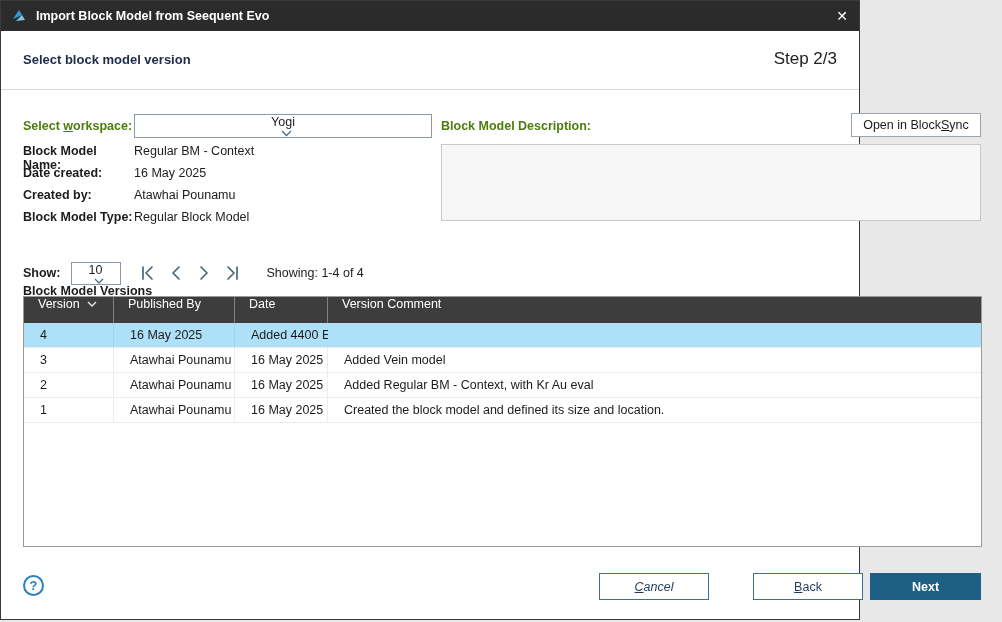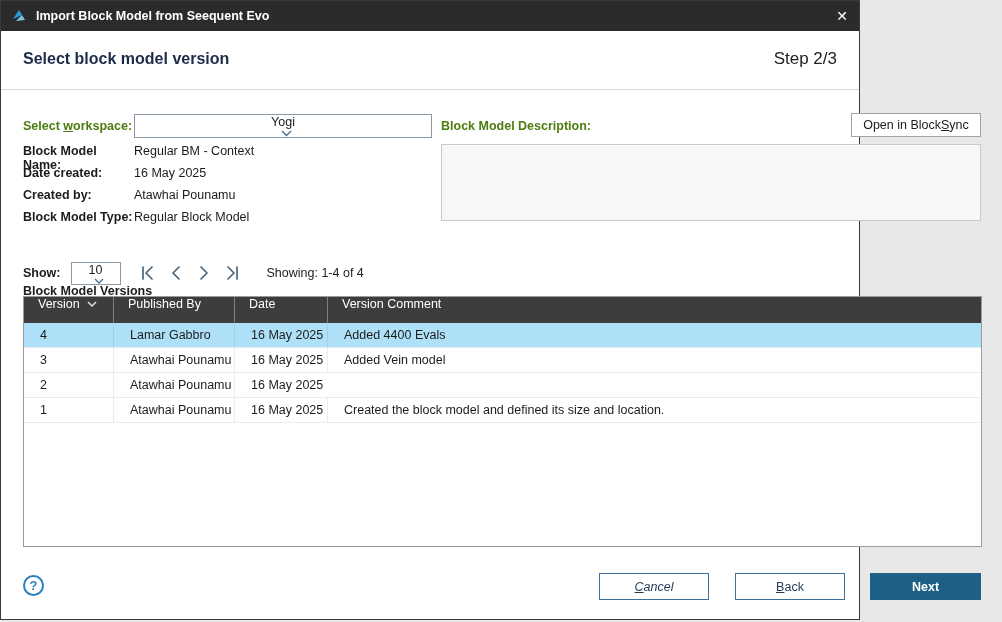--- a/index.html
+++ b/index.html
@@ -28,21 +28,21 @@
     font-size: 14px; line-height: 30px; cursor: pointer; font-family: inherit;
   }
 
   
   .dlg-body { position: relative; flex: 1; background: #ffffff; }
 
   .page-head {
     position: absolute; top: 18px; left: 22px; right: 22px;
     display: flex; justify-content: space-between; align-items: center;
   }
-  .page-title { font-weight: bold; font-size: 16px; color: #1c2b4a; }
+  .page-title { font-weight: bold; font-size: 13px; color: #1c2b4a; }
   .step { font-size: 17px; color: #222222; }
 
   .divider { position: absolute; top: 58px; left: 0; right: 0; border-top: 1px solid #d9d9d9; }
 
   .lbl { font-weight: bold; color: #4d7c0f; }
   .u { text-decoration: underline; }
 
   .ws-label { position: absolute; top: 88px; left: 22px; }
 
   .combo {
@@ -125,21 +125,21 @@
 
   
   .help-btn {
     position: absolute; top: 544px; left: 22px; width: 21px; height: 21px;
     border-radius: 50%; border: 2px solid var(--help-color, #2a7fbf);
     color: var(--help-color, #2a7fbf); background: #ffffff; font-weight: bold;
     display: flex; align-items: center; justify-content: center; font-size: 13px; cursor: pointer;
   }
   .footer-btn { position: absolute; top: 542px; height: 27px; }
   .cancel-btn { left: 598px; width: 110px; font-style: italic; }
-  .back-btn   { left: 734px; width: 110px; }
+  .back-btn   { left: 752px; width: 110px; }
   .next-btn   { left: 869px; width: 111px;
     background: var(--accent, #1e5f85); border-color: var(--accent, #1e5f85);
     color: #ffffff; font-weight: bold; }
 </style>
 </head>
 <body>
 
 <div class="window">
 
   <div class="titlebar">
@@ -241,36 +241,36 @@
         <span class="h-cell">
             <span>Date</span>
           </span>
         <span class="h-cell">
             <span>Version Comment</span>
           </span>
       </div>
       <div class="t-rows">
   <div class="t-row selected">
     <span class="cell">4</span>
-    <span class="cell">Lamar Gabbro</span>
     <span class="cell">16 May 2025</span>
     <span class="cell">Added 4400 Evals</span>
   </div>
 
   <div class="t-row">
     <span class="cell">3</span>
     <span class="cell">Atawhai Pounamu</span>
     <span class="cell">16 May 2025</span>
     <span class="cell">Added Vein model</span>
   </div>
 
   <div class="t-row">
     <span class="cell">2</span>
     <span class="cell">Atawhai Pounamu</span>
     <span class="cell">16 May 2025</span>
+    <span class="cell">Added Regular BM - Context, with Kr Au eval</span>
   </div>
 
   <div class="t-row">
     <span class="cell">1</span>
     <span class="cell">Atawhai Pounamu</span>
     <span class="cell">16 May 2025</span>
     <span class="cell">Created the block model and defined its size and location.</span>
   </div>
 </div>
     </div>

